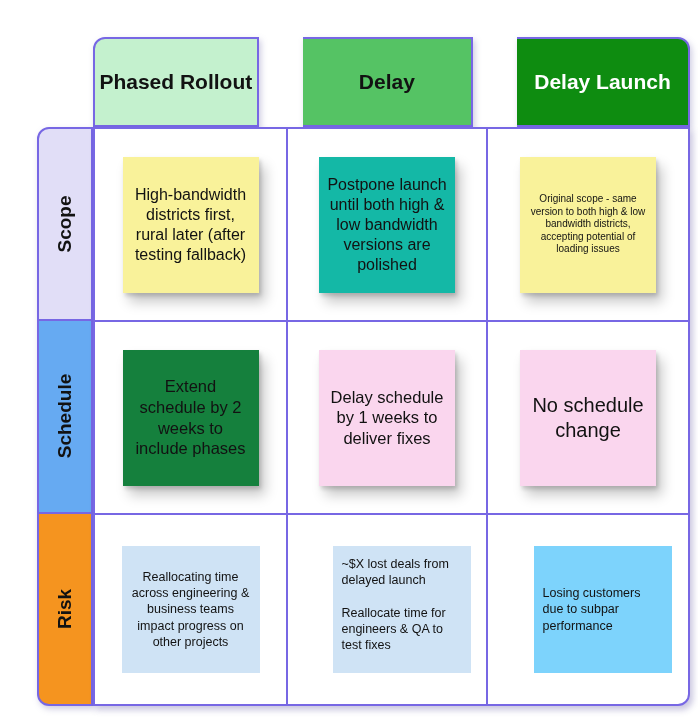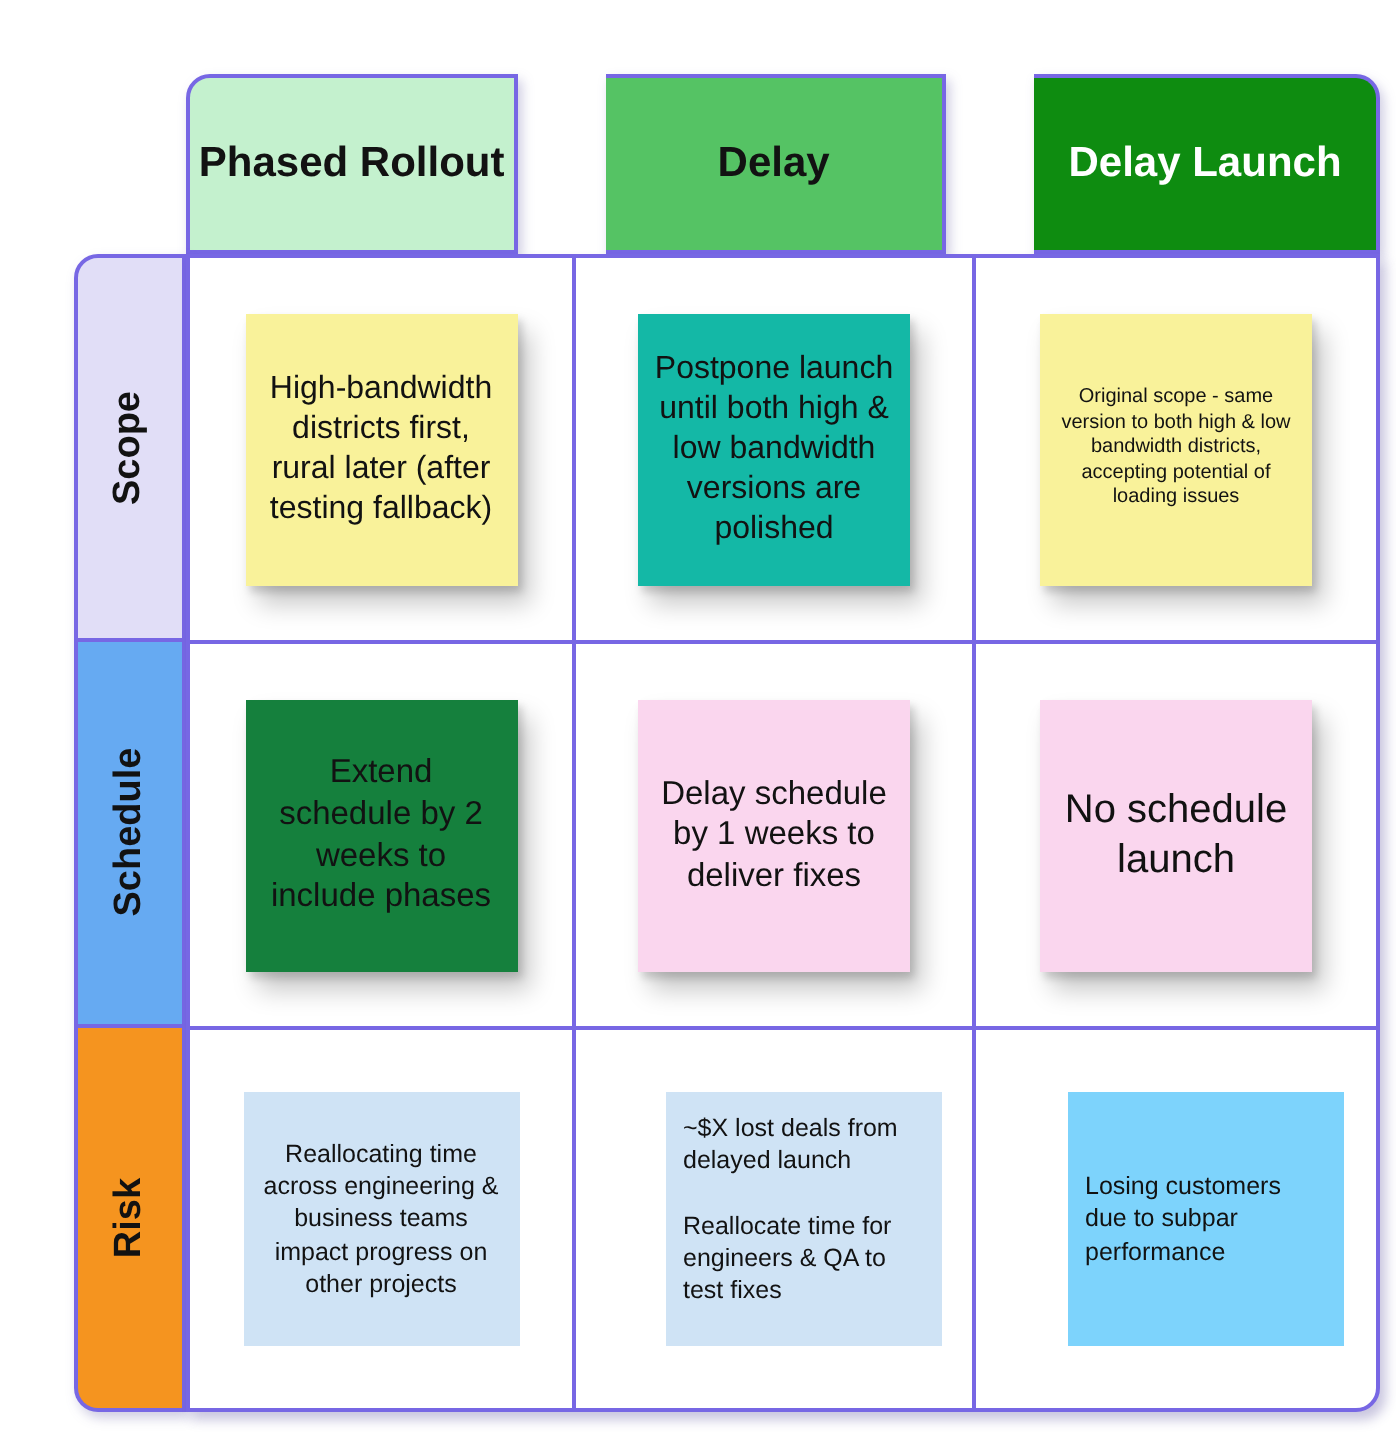--- a/index.html
+++ b/index.html
@@ -156,21 +156,21 @@
     </div>
 
     <div class="gcell">
       <div class="note size-l" style="background-color: rgb(250, 214, 238);">
         <span class="note-text">Delay schedule by 1 weeks to deliver fixes</span>
       </div>
     </div>
 
     <div class="gcell">
       <div class="note size-xl" style="background-color: rgb(250, 214, 238);">
-        <span class="note-text">No schedule launch</span>
+        <span class="note-text">No schedule change</span>
       </div>
     </div>
 
     <div class="gcell">
       <div class="card center" style="background-color: rgb(207, 227, 245);">
         <span class="note-text">Reallocating time across engineering &amp; business teams impact progress on other projects</span>
       </div>
     </div>
 
     <div class="gcell">

